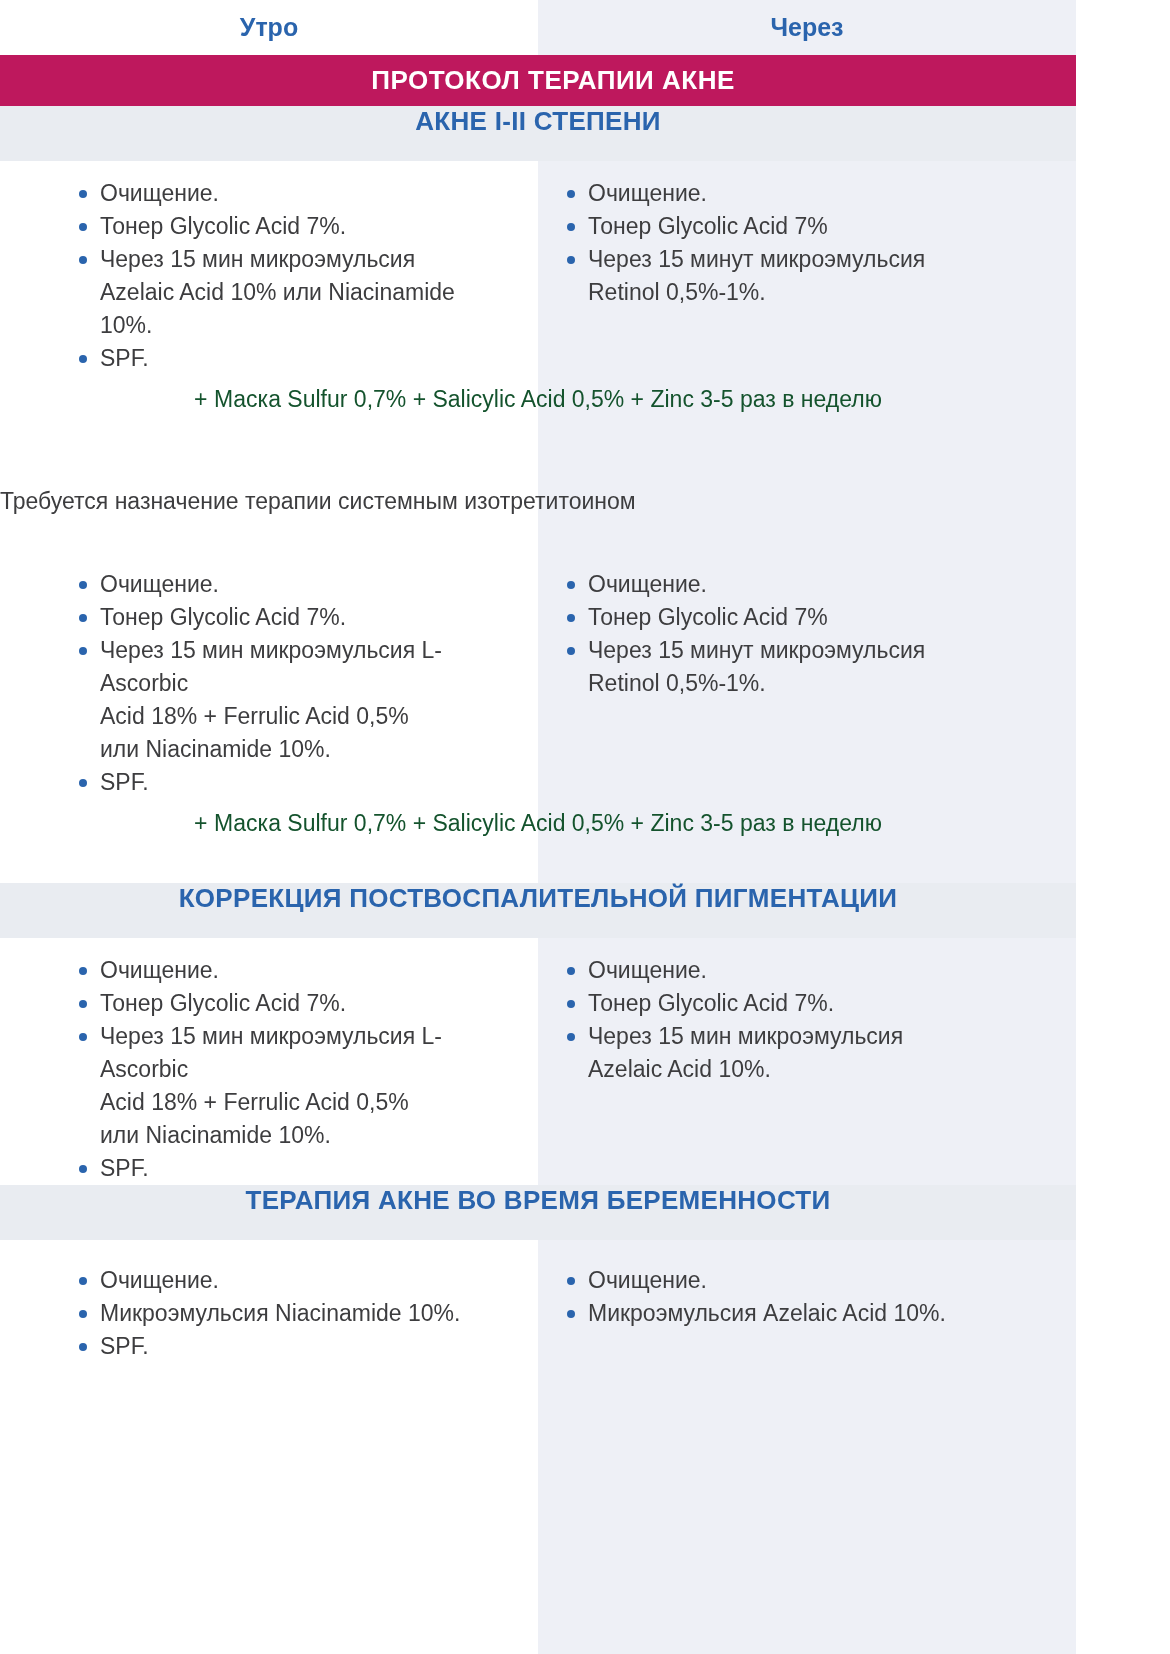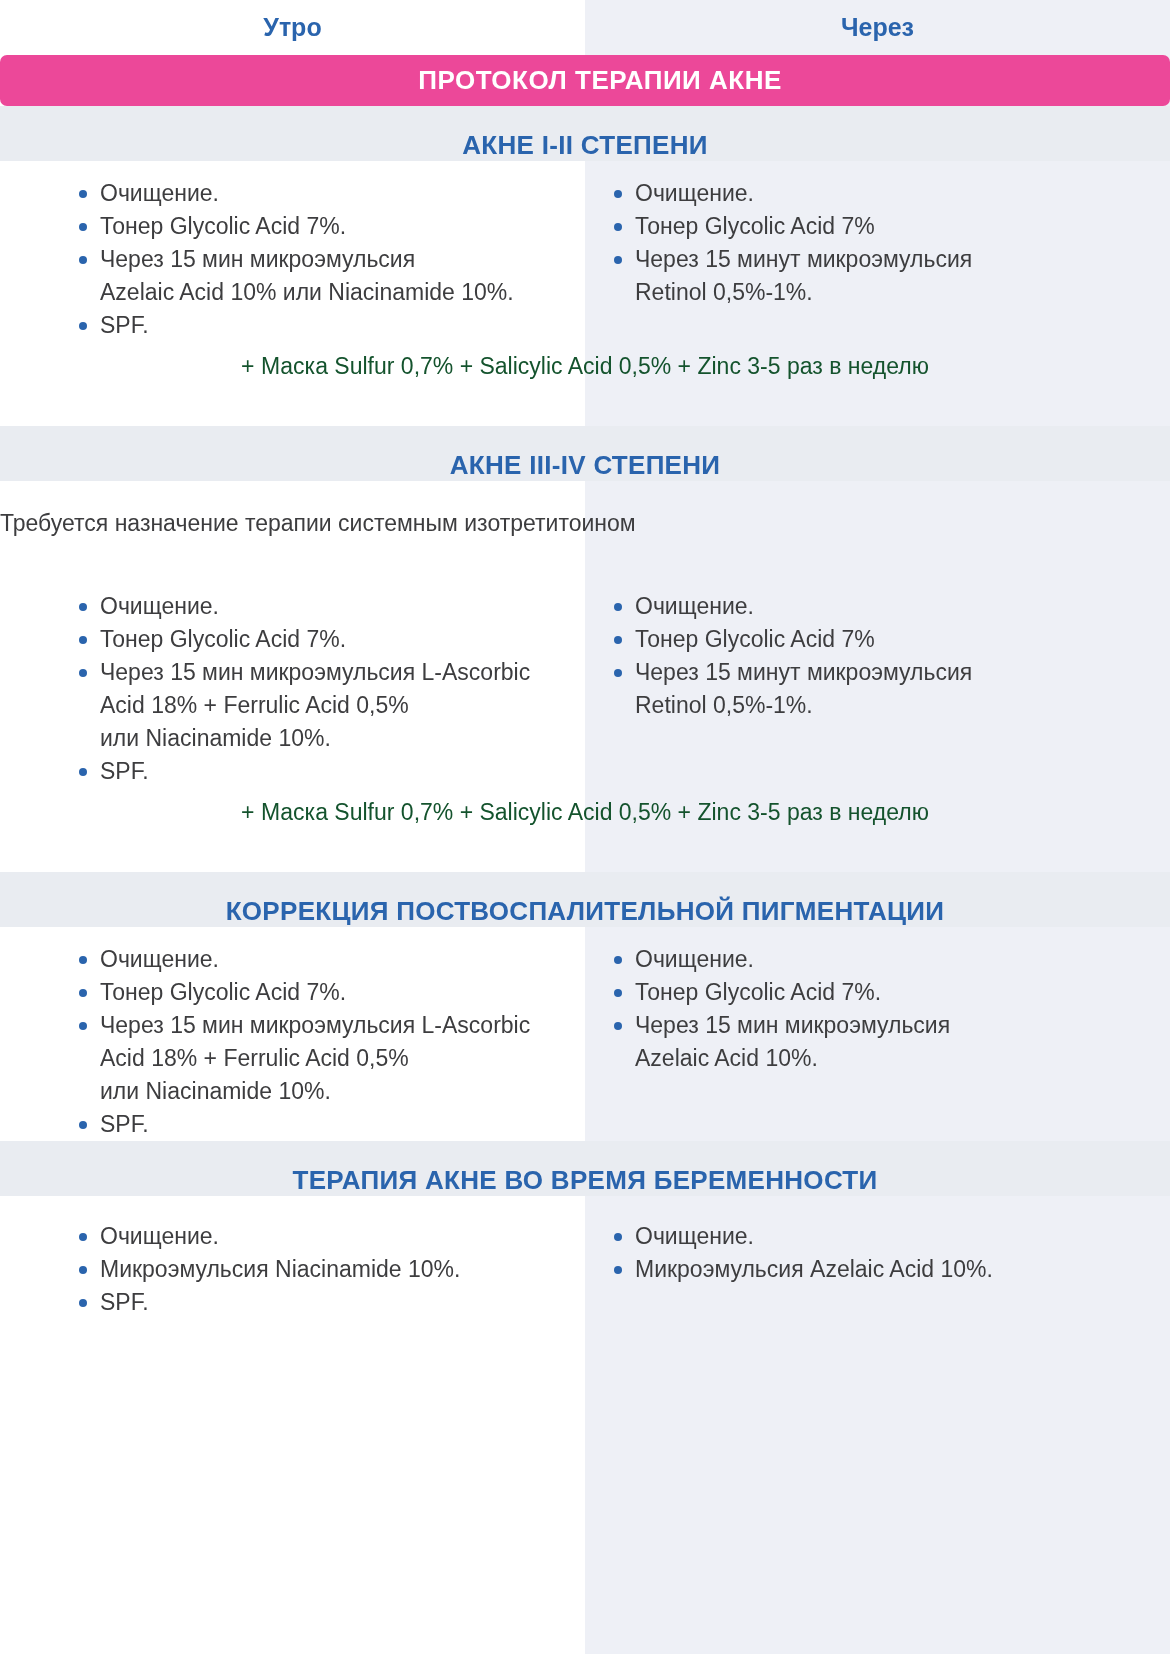--- a/index.html
+++ b/index.html
@@ -1,18 +1,18 @@
 <!DOCTYPE html>
 <html lang="ru"><head>
 <meta charset="utf-8">
 <style>
   html, body { margin: 0; padding: 0; background: #ffffff; }
   .page {
     position: relative;
-    width: 1170px;
+    width: 1076px;
     min-height: 1654px;
     background: #ffffff;
     font-family: "Liberation Sans", sans-serif;
     overflow: hidden;
   }
   .evening-underlay {
     position: absolute;
     top: 0; left: 50%;
     width: 50%; height: 100%;
     background: #eef0f6;
@@ -23,34 +23,34 @@
   .day-header .half {
     width: 50%;
     text-align: center;
     font-weight: bold;
     font-size: 25px;
     color: #2a64ad;
   }
 
   .banner-blue {
     height: 51px;
-    background: #ec4899;
-    border-radius: 7px;
+    background: #be185d;
+    border-radius: 0;
     display: flex; align-items: center; justify-content: center;
     color: #ffffff;
     font-size: 26px;
     font-weight: bold;
     letter-spacing: 0.5px;
     padding-left: 30px;
   }
 
   .banner-gray {
     height: 55px;
     background: #e9ecf1;
-    display: flex; align-items: flex-end; justify-content: center;
+    display: flex; align-items: flex-start; justify-content: center;
     color: #2a64ad;
     font-size: 26px;
     font-weight: bold;
     letter-spacing: 0.3px;
   }
 
   .section-body { display: flex; padding-top: 16px; justify-content: space-between; }
   .section-body.preg { padding-top: 24px; }
   .col { width: 50%; box-sizing: border-box; }
   .col.morning { padding-left: 70px; padding-right: 26px; }
@@ -121,23 +121,20 @@
         <ul class="items">
           <li><span class="dot"></span><span class="li-text">Очищение.</span></li>
           <li><span class="dot"></span><span class="li-text">Тонер Glycolic Acid 7%</span></li>
           <li><span class="dot"></span><span class="li-text">Через 15 минут микроэмульсия
 Retinol 0,5%-1%.</span></li>
         </ul>
       </div>
     </div>
     <div class="mask-note">+ Маска Sulfur 0,7% + Salicylic Acid 0,5% + Zinc 3-5 раз в неделю</div>
 
-    <div class="banner-gray">
-      <span>АКНЕ III-IV СТЕПЕНИ</span>
-    </div>
     <div class="sys-note">Требуется назначение терапии системным изотретитоином</div>
 
     <div class="section-body">
       <div class="col morning">
         <ul class="items">
           <li><span class="dot"></span><span class="li-text">Очищение.</span></li>
           <li><span class="dot"></span><span class="li-text">Тонер Glycolic Acid 7%.</span></li>
           <li><span class="dot"></span><span class="li-text">Через 15 мин микроэмульсия L-Ascorbic
 Acid 18% + Ferrulic Acid 0,5%
 или Niacinamide 10%.</span></li>

